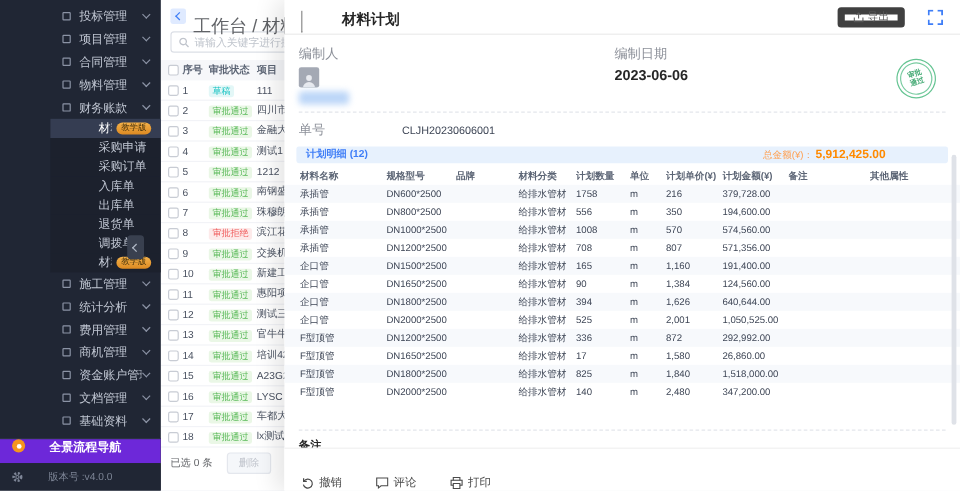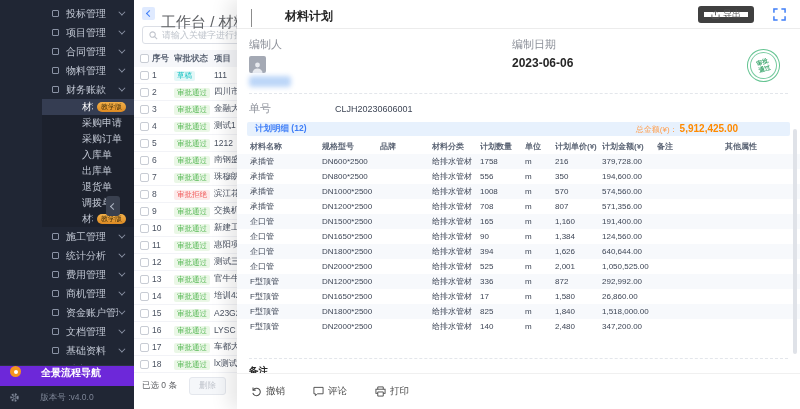--- a/index.html
+++ b/index.html
@@ -81,21 +81,21 @@
   .dc3{width:52px;flex:none;overflow:hidden;}
   .dc4{width:48px;flex:none;overflow:hidden;}
   .dc5{width:45px;flex:none;overflow:hidden;}
   .dc6{width:30px;flex:none;overflow:hidden;}
   .dc7{width:47px;flex:none;overflow:hidden;}
   .dc8{width:55px;flex:none;overflow:hidden;}
   .dc9{width:40px;flex:none;overflow:hidden;}
   .dc10{flex:1;overflow:hidden;margin-left:28px;}
   .remark{padding:6px 12px;}
   .remark-label{font-size:9.5px;font-weight:bold;color:#262626;}
-  .d-footer{flex:none;height:36px;border-top:1px solid #f0f0f0;display:flex;align-items:center;padding:0 14px;gap:28px;background:#fff;}
+  .d-footer{flex:none;height:36px;border-top:1px solid #f0f0f0;display:flex;align-items:flex-end;padding:0 14px;gap:28px;background:#fff;}
   .act{display:flex;align-items:center;gap:4px;font-size:9.5px;color:#4a4a4a;cursor:pointer;}
   .seal{position:absolute;left:510px;top:20px;width:33px;height:33px;border:1.5px solid rgba(63,181,119,.8);border-radius:50%;display:flex;flex-direction:column;align-items:center;justify-content:center;transform:rotate(-18deg);z-index:6;}
   .seal::before{content:"";position:absolute;left:2px;top:2px;right:2px;bottom:2px;border:1px solid rgba(63,181,119,.7);border-radius:50%;}
   .seal span{font-size:6px;line-height:7px;color:rgba(47,160,100,.9);font-weight:bold;}
   .scrollthumb{position:absolute;right:3px;top:100px;width:4px;height:225px;background:#dfe2e8;border-radius:2px;cursor:pointer;}
   svg{display:block;}
 </style>
 </head>
 <body>
 

